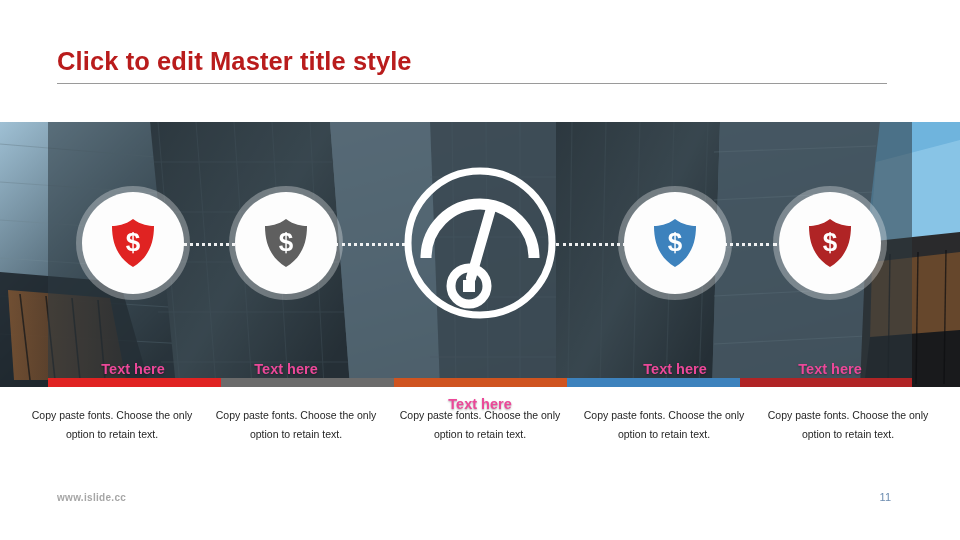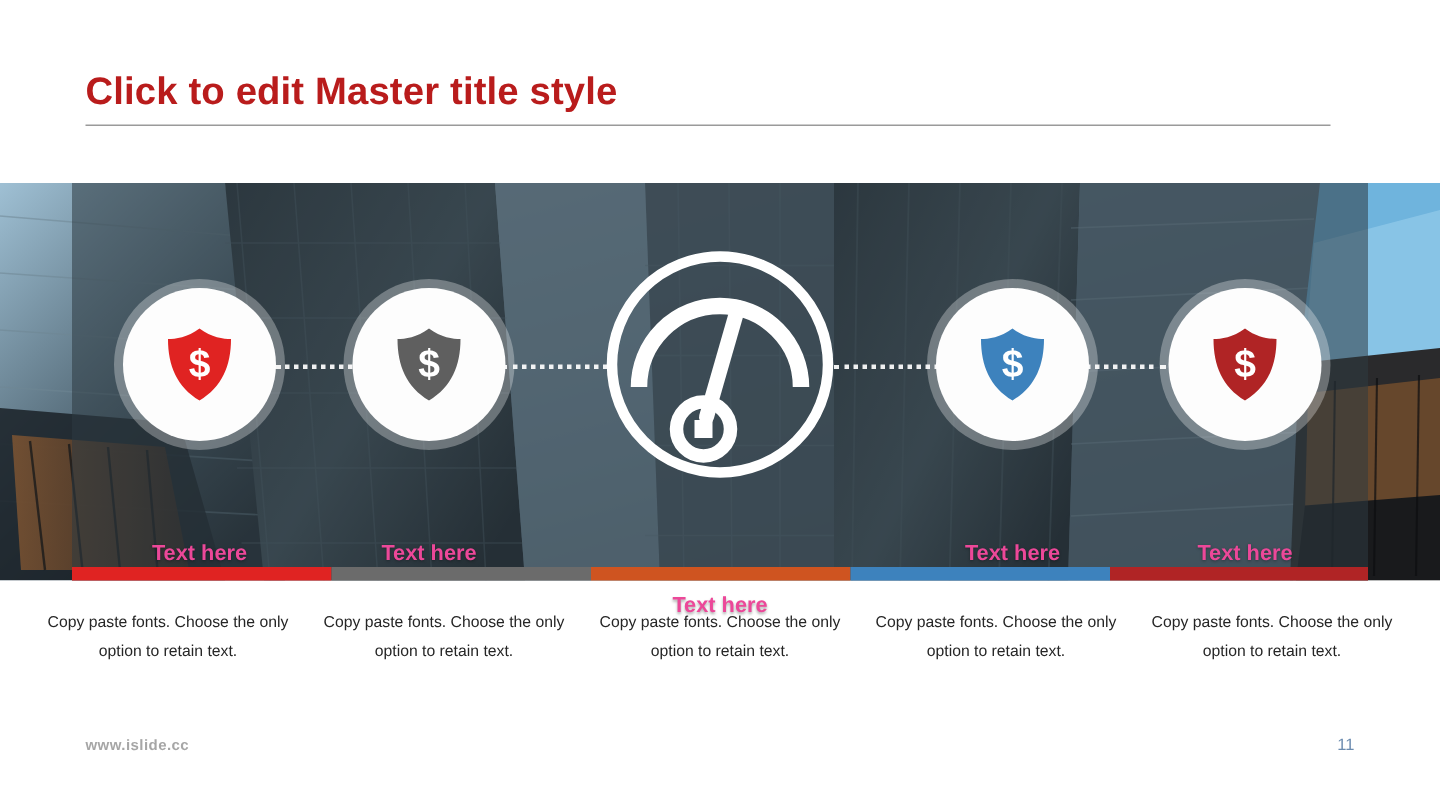--- a/index.html
+++ b/index.html
@@ -156,21 +156,21 @@
     position: absolute;
     left: 57px;
     top: 492px;
     font-size: 10px;
     color: #a6a6a6;
     letter-spacing: 0.3px;
     font-weight: bold;
   }
   .footer-page {
     position: absolute;
-    right: 57px;
+    right: 69px;
     top: 491px;
     font-size: 11px;
     color: #6c8cb0;
   }
 </style>
 </head>
 <body>
 
 <div class="slide">
 

